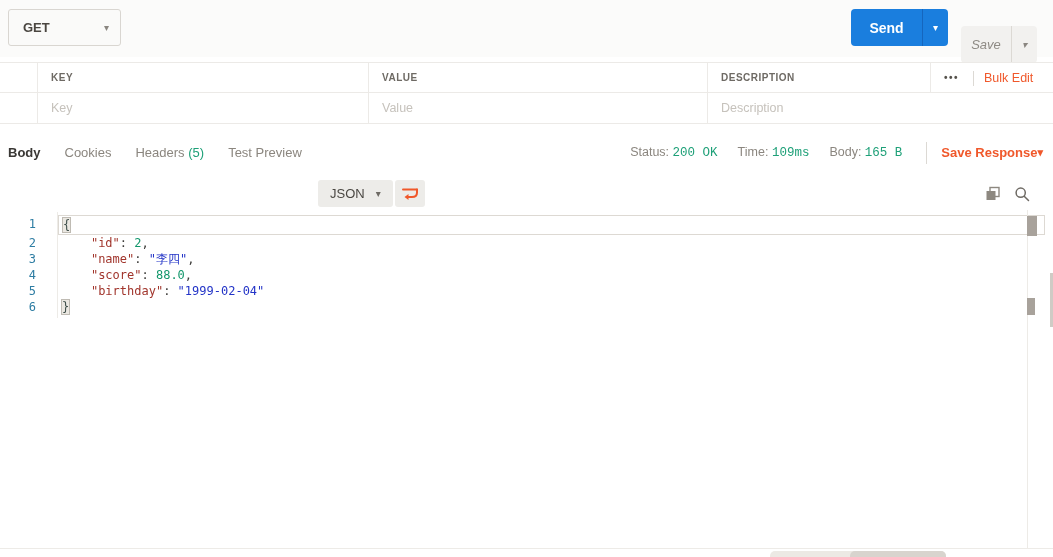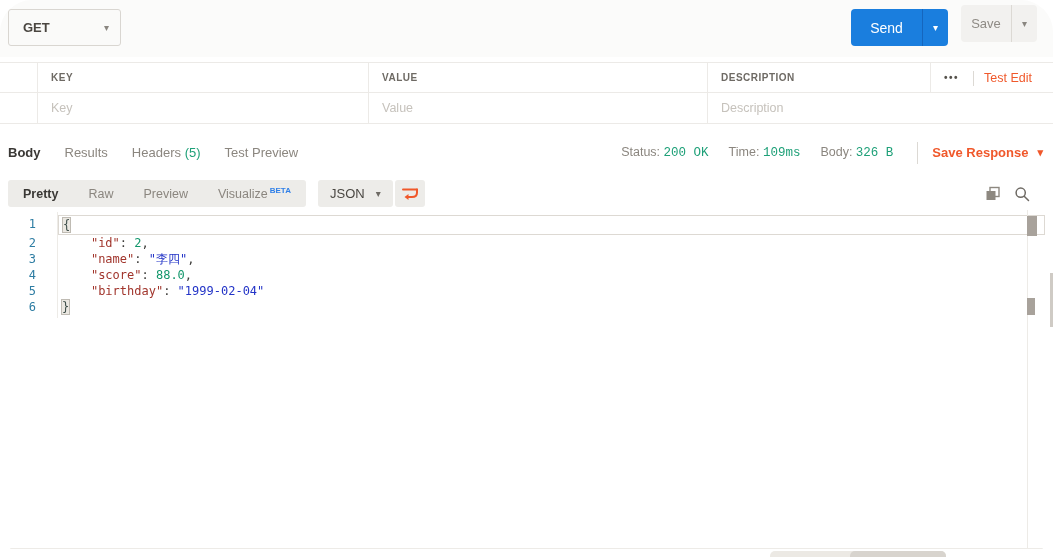--- a/index.html
+++ b/index.html
@@ -1,19 +1,19 @@
 <!DOCTYPE html>
 <html><head>
 <meta charset="utf-8">
 <style>
   * { margin:0; padding:0; box-sizing:border-box; }
   html,body { background:#ffffff; }
   .app {
     position:relative; width:1053px; height:557px; overflow:hidden;
-    background:#ffffff; font-family:"Liberation Sans", sans-serif; color:#3c3b38;border-radius:32px;
+    background:#ffffff; font-family:"Liberation Sans", sans-serif; color:#3c3b38;
   }
   
   .topbar { position:absolute; left:0; top:0; width:100%; height:57px; background:#fbfbfa; }
   .method-box {
     position:absolute; left:8px; top:9px; width:113px; height:37px;
     background:#fafaf9; border:1px solid #d9d6d1; border-radius:3px;
     display:flex; align-items:center; cursor:pointer;
   }
   .method-box .label { margin-left:14px; font-size:13px; font-weight:600; color:#4a4641; }
   .method-box .caret { position:absolute; right:11px; color:#8a8680; font-size:10px; }
@@ -23,25 +23,25 @@
   }
   .url-box input {
     width:100%; height:100%; border:none; outline:none; background:transparent;
     padding:0 14px; font-size:13px; color:#3b3a37; font-family:"Liberation Sans", sans-serif;
   }
   .send-group {
     position:absolute; left:851px; top:9px; width:97px; height:37px;
     background:#1a7ede; border-radius:4px; display:flex; color:#fff; cursor:pointer;
   }
   .send-main { width:72px; display:flex; align-items:center; justify-content:center;
-    font-size:14px; font-weight:400; border-right:1px solid #1566be; }
+    font-size:14px; font-weight:700; border-right:1px solid #1566be; }
   .send-caret { flex:1; display:flex; align-items:center; justify-content:center; font-size:10px; }
   .save-group {
-    position:absolute; left:961px; top:5px; width:76px; height:37px;
-    background:#f2f1ef; border-radius:4px; display:flex; cursor:pointer;
+    position:absolute; left:961px; top:26px; width:76px; height:37px;
+    background:#f2f1ef; border-radius:4px; display:flex; cursor:pointer;font-style:italic;
   }
   .save-main { width:51px; display:flex; align-items:center; justify-content:center;
     font-size:13px; color:#8f8b85; border-right:1px solid #dcd9d4; }
   .save-caret { flex:1; display:flex; align-items:center; justify-content:center;
     font-size:10px; color:#8a8680; }
 
   
   .params { position:absolute; left:0; top:62px; width:100%; }
   .p-row { position:relative; height:31px; background:#fff; border-bottom:1px solid #eceae7;padding-left:35px; }
   .p-row.header { border-top:1px solid #eceae7; }
@@ -65,21 +65,21 @@
     border-bottom:1px solid #eceae7; }
   .meta-tabs { position:absolute; left:8px; top:0; height:100%; display:flex; align-items:center; gap:24px; }
   .mtab { font-size:13px; color:#8b867f; cursor:pointer; white-space:nowrap; }
   .mtab.active { color:#3a3835; font-weight:600; }
   .mtab .count { color:#1ea078; }
   .body-underline { position:absolute; left:0; bottom:-1px; width:42px; height:3px; background:#f5582b; }
   .meta-right { position:absolute; right:10px; top:0; height:100%; display:flex; align-items:center; }
   .stat { font-size:12.5px; color:#8b867f; margin-left:20px; }
   .stat b { color:#1ea078; font-weight:400;font-family:Liberation Mono, monospace; }
   .meta-divider { width:1px; height:22px; background:#dcd9d4; margin:0 14px 0 24px; }
-  .save-response { display:flex; align-items:center; gap:9px; font-size:13px; font-weight:600;
+  .save-response { display:flex; align-items:center; font-size:13px; font-weight:600;
     color:#f0582b; cursor:pointer; }
   .save-response .caret { font-size:11px; }
 
   
   .toolbar { position:absolute; left:0; top:167px; width:100%; height:46px; background:#fff; }
   .view-group { position:absolute; left:8px; top:13px; height:27px; background:#edece9;
     border-radius:3px; display:flex; align-items:center; }
   .vtab { padding:0 15px; font-size:12.5px; color:#8b867f; cursor:pointer; white-space:nowrap; }
   .vtab.active { color:#3a3835; font-weight:600; }
   .vtab sup { font-size:8px; font-weight:700; color:#2f7fe8; margin-left:2px; }
@@ -145,75 +145,67 @@
     <div class="p-row header">
       <div class="vline vl-1"></div>
       <div class="vline vl-2"></div>
       <div class="vline vl-3"></div>
       <div class="vline vl-4"></div>
       <div class="h-label h-key">KEY</div>
       <div class="h-label h-value">VALUE</div>
       <div class="h-label h-desc">DESCRIPTION</div>
       <div class="more-dots">•••</div>
       <div class="bulk-divider"></div>
-      <div class="bulk-edit">Test Edit</div>
+      <div class="bulk-edit">Bulk Edit</div>
     </div>
     <div class="p-row">
       <div class="vline vl-1"></div>
       <div class="vline vl-2"></div>
       <div class="vline vl-3"></div>
       <input class="p-input pi-key" type="text" placeholder="Key" style="">
       <input class="p-input pi-value" type="text" placeholder="Value" style="">
       <input class="p-input pi-desc" type="text" placeholder="Description" style="">
     </div>
   </div>
 
   <div class="meta">
     <div class="meta-tabs">
       <div class="mtab active">
         <span>Body</span>
         <div class="body-underline"></div>
       </div>
-      <div class="mtab">Results</div>
+      <div class="mtab">Cookies</div>
       <div class="mtab">
         <span>Headers</span>
         <span class="count">(5)</span>
       </div>
       <div class="mtab">Test Preview</div>
     </div>
     <div class="meta-right">
       <div class="stat">
         <span>Status:</span>
         <b>200 OK</b>
       </div>
       <div class="stat">
         <span>Time:</span>
         <b>109ms</b>
       </div>
       <div class="stat">
         <span>Body:</span>
-        <b>326 B</b>
+        <b>165 B</b>
       </div>
       <div class="meta-divider"></div>
       <div class="save-response">
         <span>Save Response</span>
         <span class="caret">▾</span>
       </div>
     </div>
   </div>
 
   <div class="toolbar">
-    <div class="view-group">
-      <div class="vtab active">Pretty</div>
-      <div class="vtab">Raw</div>
-      <div class="vtab">Preview</div>
-      <div class="vtab">
-        <span>Visualize</span><sup>BETA</sup>
-      </div>
-    </div>
     <div class="format-select">
       <span class="label">JSON</span>
       <span class="caret">▾</span>
     </div>
     <div class="wrap-btn">
       <svg width="18" height="15" viewBox="0 0 18 15">
         <path d="M2 3.5 H16" stroke="#f0582b" stroke-width="2" fill="none" stroke-linecap="round"></path>
         <path d="M16 3.5 V6.5 C16 9.5 13.8 11 11 11 H7" stroke="#f0582b" stroke-width="2" fill="none" stroke-linecap="round"></path>
         <path d="M7.5 8 L3.5 11 L7.5 14 Z" fill="#f0582b"></path>
       </svg>

